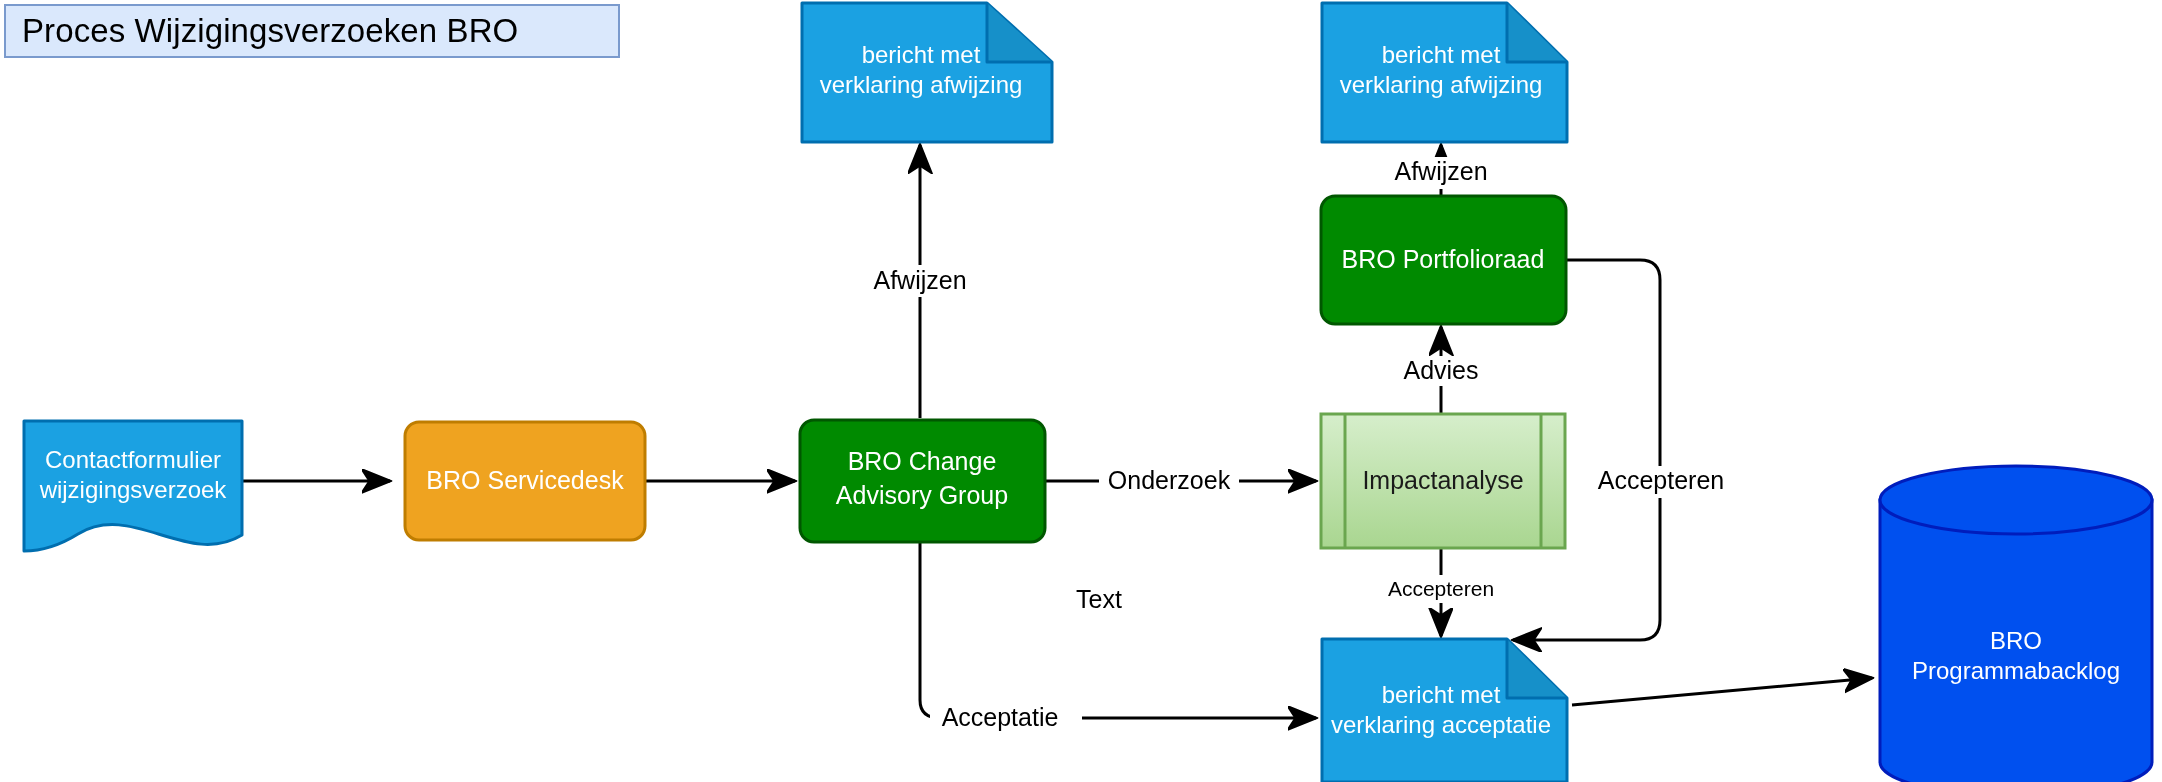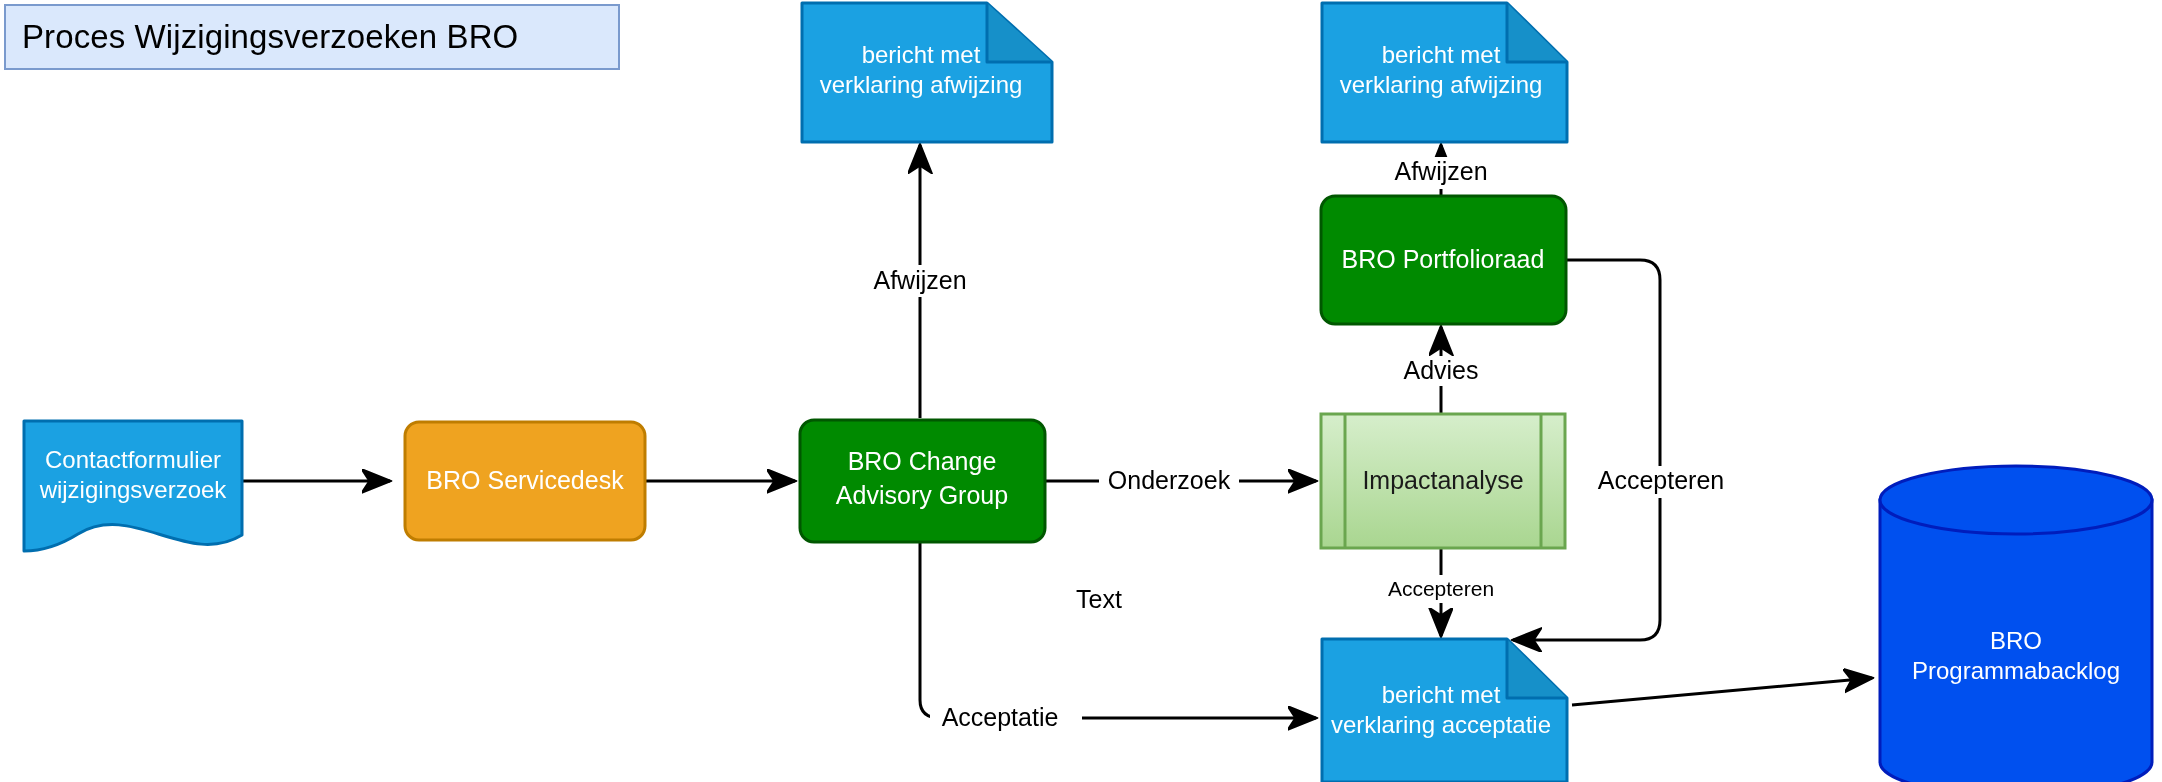--- a/index.html
+++ b/index.html
@@ -24,21 +24,21 @@
     top: 0;
     left: 0;
     width: 2162px;
     height: 782px;
   }
   .title-box {
     position: absolute;
     left: 4px;
     top: 4px;
     width: 616px;
-    height: 66px;
+    height: 54px;
     background: #dae8fc;
     border: 2px solid #7a9acd;
     box-sizing: border-box;
     display: flex;
     align-items: center;
     padding-left: 16px;
     font-size: 33px;
     color: #000000;
     letter-spacing: 0.1px;
   }

